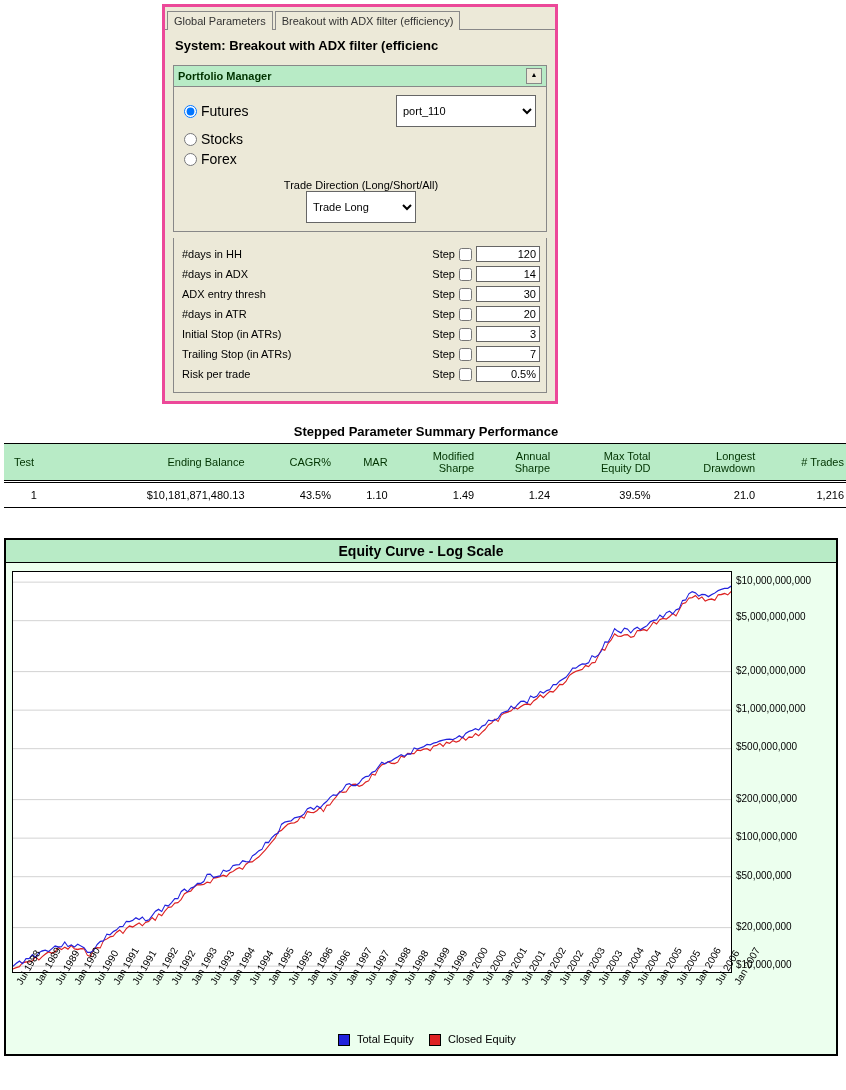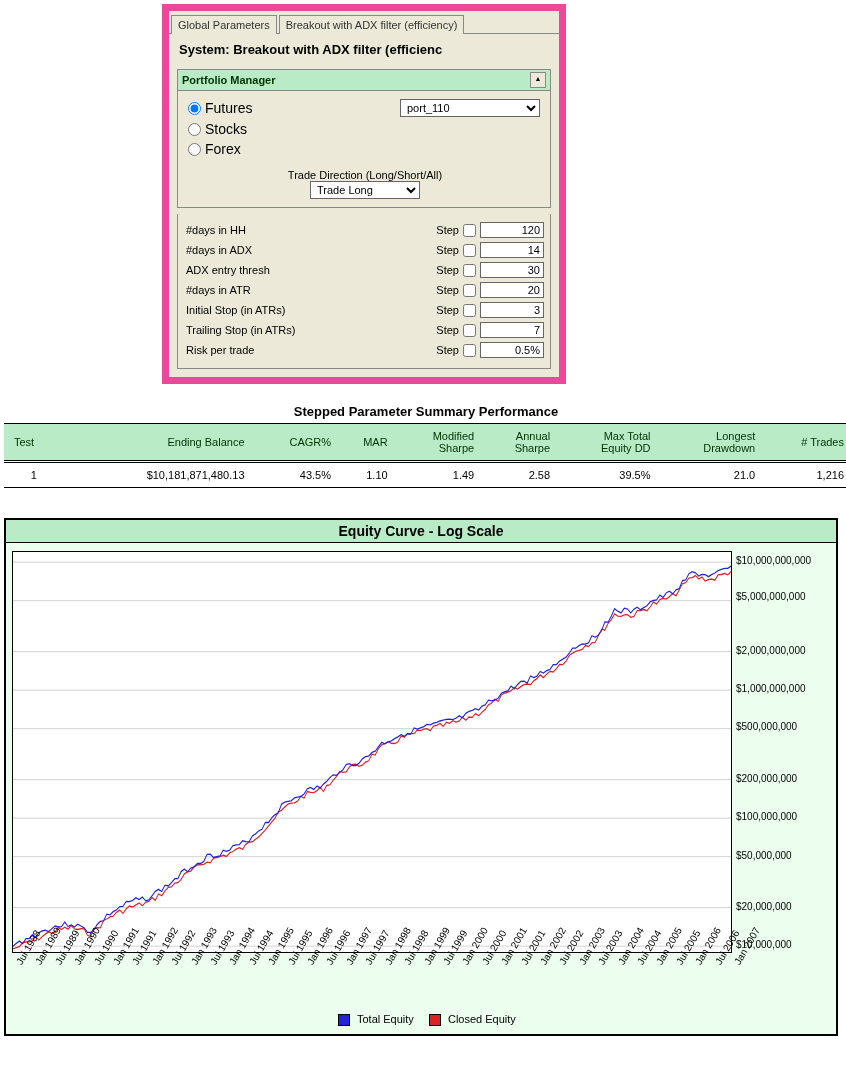--- a/index.html
+++ b/index.html
@@ -7,21 +7,21 @@
     font-size: 11px;
     background: #fff;
     margin: 0;
     padding: 4px;
     color: #000;
   }
   
   .panel-wrap {
     margin-left: 158px;
     width: 390px;
-    border: 7px solid #ec4899;
+    border: 3px solid #ec4899;
     background: #ece9d8;
   }
   .tabs {
     display: flex;
     align-items: flex-end;
     height: 22px;
     padding-left: 2px;
     background: #ece9d8;
   }
   .tab {
@@ -83,21 +83,21 @@
   }
   .radio-row input[type=radio] {
     margin: 0 4px 0 2px;
   }
   .radio-label { font-size: 14px; color: #000; }
   .port-select, .dir-select {
     border: 1px solid #666;
     background: #fff;
     font-size: 11px;
     padding: 1px 2px;
-    height: 18px;
+    height: 32px;
     box-sizing: border-box;
   }
   .port-select { width: 140px; margin-left: auto; margin-right: 4px; }
   .dir-select { width: 110px; }
   .trade-dir-row {
     display: flex;
     align-items: center;
     justify-content: space-between;
     padding-top: 10px;
     flex-direction: column;
@@ -356,21 +356,21 @@
     <tbody>
       <tr class="dbl-rule-sep">
           <td colspan="9" style="padding:0;border:none;border-top:1px solid #000"></td>
         </tr>
       <tr id="summary-row" class="dbl-rule">
           <td>1</td>
           <td>$10,181,871,480.13</td>
           <td>43.5%</td>
           <td>1.10</td>
           <td>1.49</td>
-          <td>2.58</td>
+          <td>1.24</td>
           <td>39.5%</td>
           <td>21.0</td>
           <td>1,216</td>
         </tr>
     </tbody>
   </table>
 </div>
 
 <div class="chart-outer">
   <div class="chart-title">Equity Curve - Log Scale</div>

